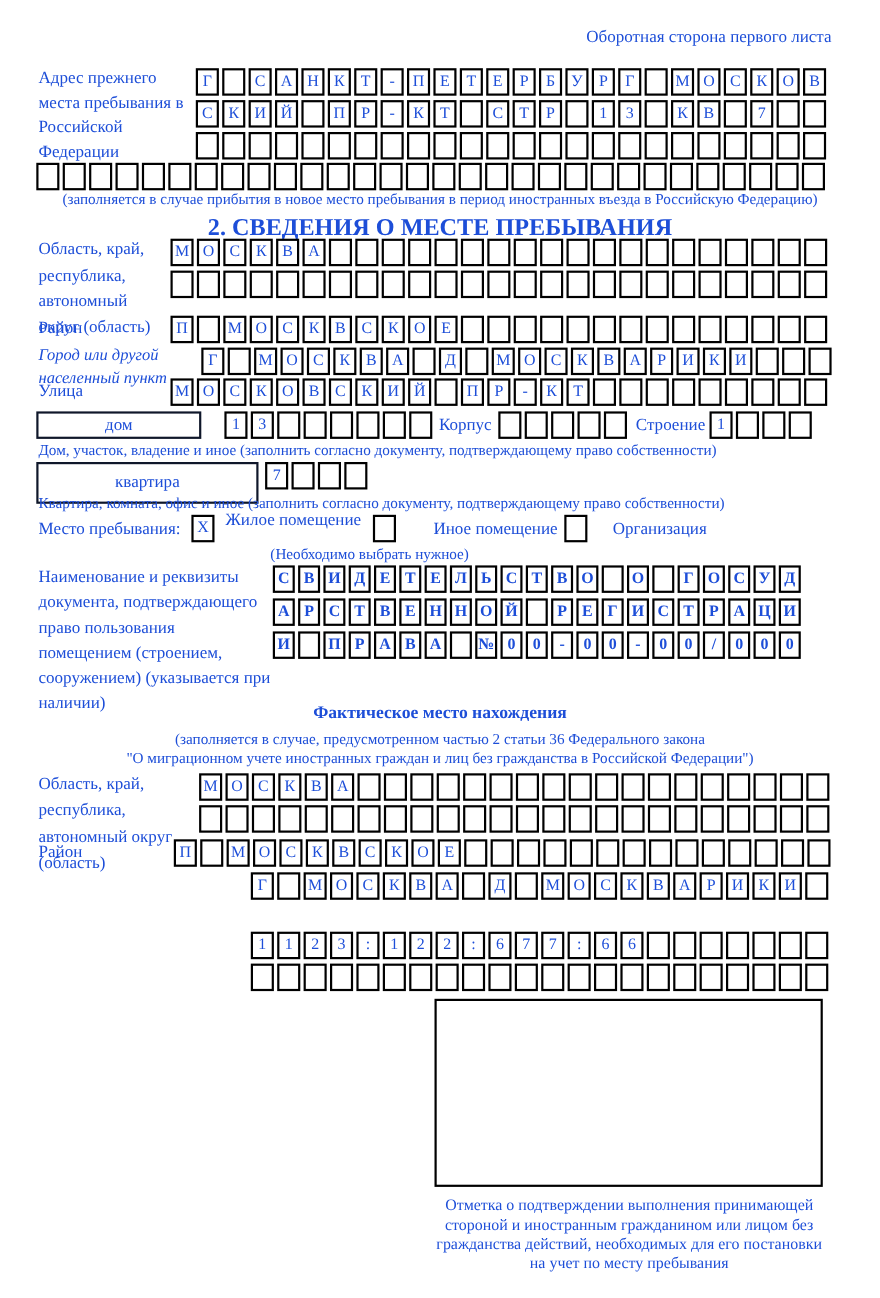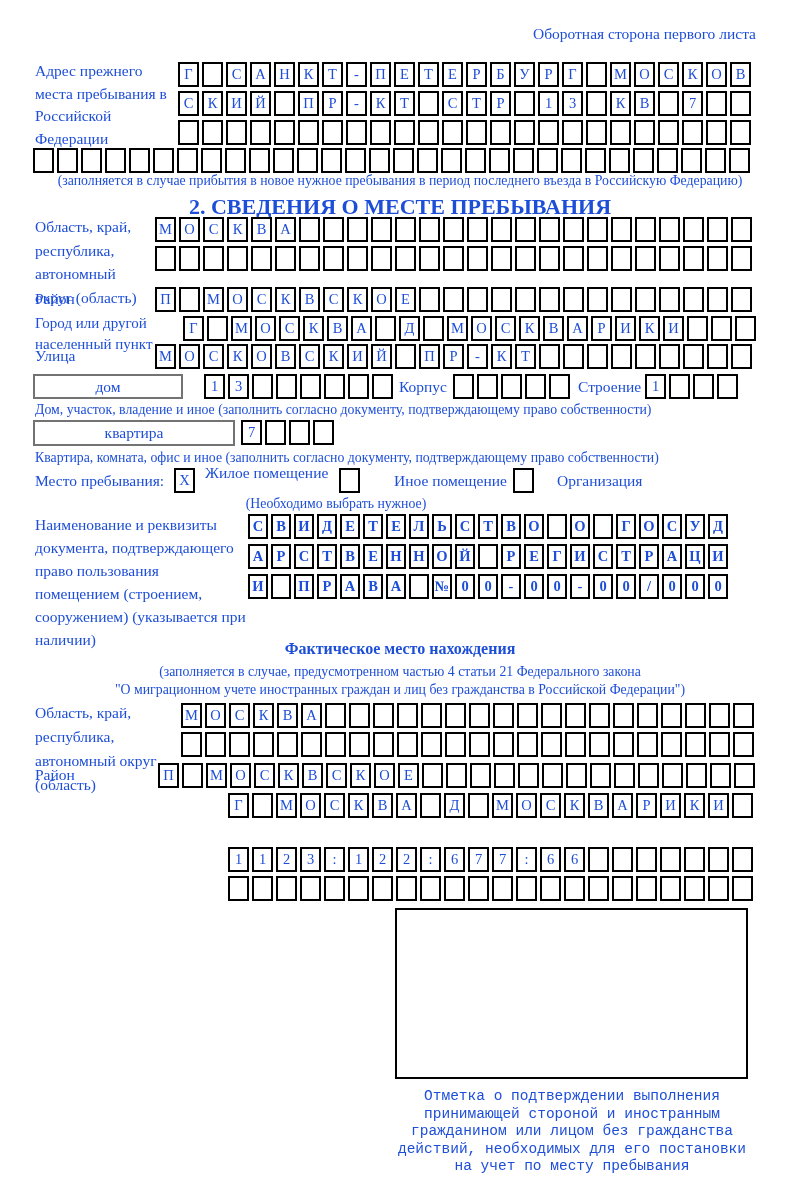--- a/index.html
+++ b/index.html
@@ -8,21 +8,21 @@
   .abs{position:absolute;}
   .lbl{font-size:15.5px;line-height:22.5px;}
   .small{font-size:13.8px;line-height:16px;}
   .bold{font-weight:bold;}
   .center{text-align:center;}
   .cellrow{display:flex;white-space:nowrap;}
   .cell{display:inline-block;box-sizing:content-box;width:17px;height:21px;border:2px solid #000;
         margin-right:3px;text-align:center;font-size:14.5px;line-height:21px;flex:0 0 auto;
         font-family:"Liberation Serif","DejaVu Serif",serif;}
   .strong .cell{font-weight:bold;border-color:#000;border-width:2.5px;width:16px;}
-  .widebox{box-sizing:border-box;border:2px solid #737373;text-align:left;
+  .widebox{box-sizing:border-box;border:2px solid #0f172a;text-align:left;
            font-size:15.5px;display:flex;align-items:center;justify-content:center;}
   .ckbox{display:inline-block;box-sizing:content-box;width:17px;height:21px;border:2px solid #000;
          text-align:center;font-size:14.5px;line-height:21px;}
 </style>
 </head>
 <body>
 
 <div class="page">
 
   <div class="abs lbl" style="top:23px;right:58px;">Оборотная сторона первого листа</div>
@@ -131,21 +131,21 @@
       <span class="cell"></span>
       <span class="cell"></span>
       <span class="cell"></span>
       <span class="cell"></span>
       <span class="cell"></span>
       <span class="cell"></span>
       <span class="cell"></span>
       <span class="cell"></span>
       <span class="cell"></span>
     </div>
-  <div class="abs small center" style="left:0;top:173px;width:800px;">(заполняется в случае прибытия в новое нужное пребывания в период последнего въезда в Российскую Федерацию)</div>
+  <div class="abs small center" style="left:0;top:173px;width:800px;">(заполняется в случае прибытия в новое место пребывания в период иностранных въезда в Российскую Федерацию)</div>
 
   <div class="abs bold center" style="left:0;top:194px;width:800px;font-size:22px;">2. СВЕДЕНИЯ О МЕСТЕ ПРЕБЫВАНИЯ</div>
 
   <div class="abs lbl" style="left:35px;top:215px;width:118px;line-height:23.5px;">Область, край, республика, автономный округ (область)</div>
   <div class="abs cellrow" style="left:155px;top:217px;">
       <span class="cell">М</span>
       <span class="cell">О</span>
       <span class="cell">С</span>
       <span class="cell">К</span>
       <span class="cell">В</span>
@@ -220,21 +220,21 @@
       <span class="cell"></span>
       <span class="cell"></span>
       <span class="cell"></span>
       <span class="cell"></span>
       <span class="cell"></span>
       <span class="cell"></span>
       <span class="cell"></span>
       <span class="cell"></span>
     </div>
 
-  <div class="abs lbl" style="left:35px;top:313px;width:148px;line-height:21px;font-size:15px;">Город или другой населенный пункт</div>
+  <div class="abs lbl" style="left:35px;top:313px;width:148px;line-height:21px;font-size:15px;font-style:italic;">Город или другой населенный пункт</div>
   <div class="abs cellrow" style="left:183px;top:316px;">
       <span class="cell">Г</span>
       <span class="cell"></span>
       <span class="cell">М</span>
       <span class="cell">О</span>
       <span class="cell">С</span>
       <span class="cell">К</span>
       <span class="cell">В</span>
       <span class="cell">А</span>
       <span class="cell"></span>
@@ -305,21 +305,21 @@
     </div>
   <div class="abs lbl" style="left:578px;top:376px;">Строение</div>
   <div class="abs cellrow" style="left:645px;top:374px;">
       <span class="cell">1</span>
       <span class="cell"></span>
       <span class="cell"></span>
       <span class="cell"></span>
     </div>
   <div class="abs small" style="left:35px;top:402px;">Дом, участок, владение и иное (заполнить согласно документу, подтверждающему право собственности)</div>
 
-  <div class="abs widebox" style="left:33px;top:420px;width:202px;height:26px;">квартира</div>
+  <div class="abs widebox" style="left:33px;top:420px;width:202px;height:38px;">квартира</div>
   <div class="abs cellrow" style="left:241px;top:420px;">
       <span class="cell">7</span>
       <span class="cell"></span>
       <span class="cell"></span>
       <span class="cell"></span>
     </div>
   <div class="abs small" style="left:35px;top:450px;">Квартира, комната, офис и иное (заполнить согласно документу, подтверждающему право собственности)</div>
 
   <div class="abs lbl" style="left:35px;top:470px;">Место пребывания:</div>
   <span class="abs ckbox" style="left:174px;top:468px;">X</span>
@@ -395,21 +395,21 @@
       <span class="cell">-</span>
       <span class="cell">0</span>
       <span class="cell">0</span>
       <span class="cell">/</span>
       <span class="cell">0</span>
       <span class="cell">0</span>
       <span class="cell">0</span>
     </div>
 
   <div class="abs bold center" style="left:0;top:640px;width:800px;font-size:16px;">Фактическое место нахождения</div>
-  <div class="abs small center" style="left:0;top:664px;width:800px;">(заполняется в случае, предусмотренном частью 4 статьи 21 Федерального закона</div>
+  <div class="abs small center" style="left:0;top:664px;width:800px;">(заполняется в случае, предусмотренном частью 2 статьи 36 Федерального закона</div>
   <div class="abs small center" style="left:0;top:682px;width:800px;">"О миграционном учете иностранных граждан и лиц без гражданства в Российской Федерации")</div>
 
   <div class="abs lbl" style="left:35px;top:701px;width:155px;line-height:24px;">Область, край, республика, автономный округ (область)</div>
   <div class="abs cellrow" style="left:181px;top:703px;">
       <span class="cell">М</span>
       <span class="cell">О</span>
       <span class="cell">С</span>
       <span class="cell">К</span>
       <span class="cell">В</span>
       <span class="cell">А</span>
@@ -556,15 +556,15 @@
       <span class="cell"></span>
       <span class="cell"></span>
       <span class="cell"></span>
       <span class="cell"></span>
       <span class="cell"></span>
       <span class="cell"></span>
       <span class="cell"></span>
     </div>
 
   <div class="abs" style="left:395px;top:908px;width:353px;height:171px;border:2.5px solid #000;box-sizing:border-box;"></div>
-  <div class="abs center" style="left:388px;top:1088px;width:368px;font-size:14.5px;line-height:17.5px;font-family:Liberation Mono, monospace;">Отметка о подтверждении выполнения принимающей стороной и иностранным гражданином или лицом без гражданства действий, необходимых для его постановки на учет по месту пребывания</div>
+  <div class="abs center" style="left:388px;top:1088px;width:368px;font-size:14.5px;line-height:17.5px;">Отметка о подтверждении выполнения принимающей стороной и иностранным гражданином или лицом без гражданства действий, необходимых для его постановки на учет по месту пребывания</div>
 
 </div>
 
 </body></html>

